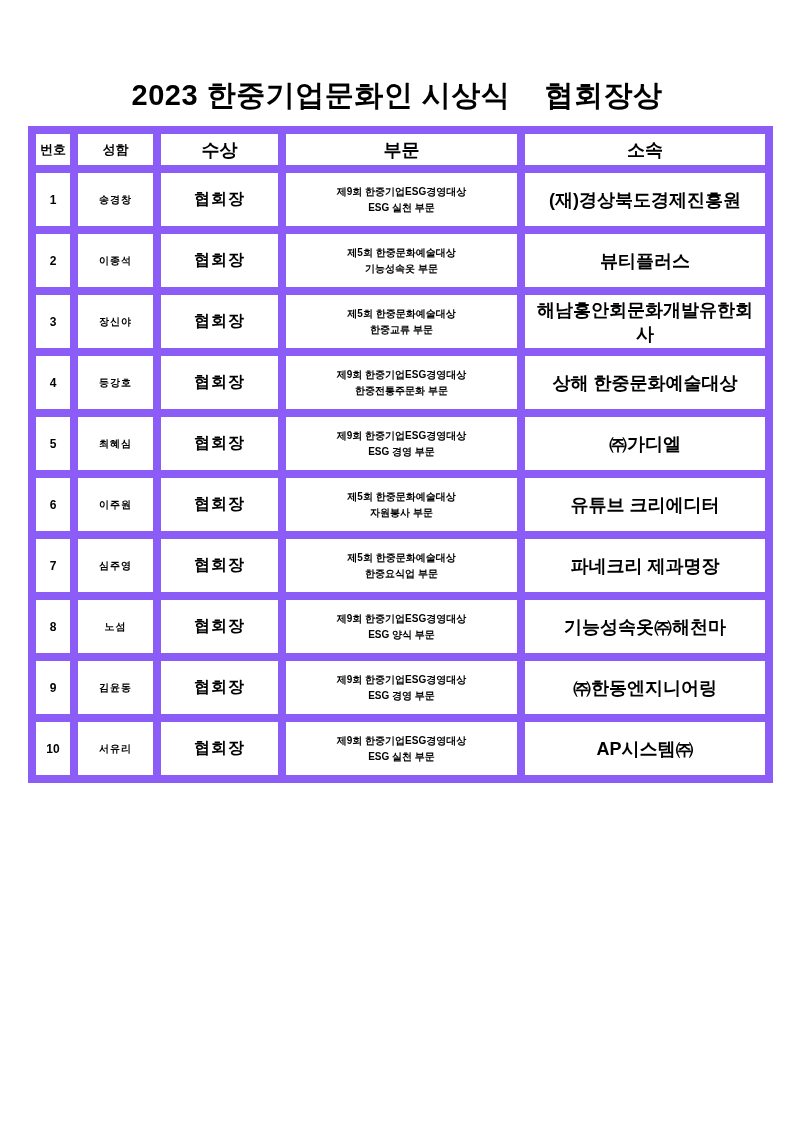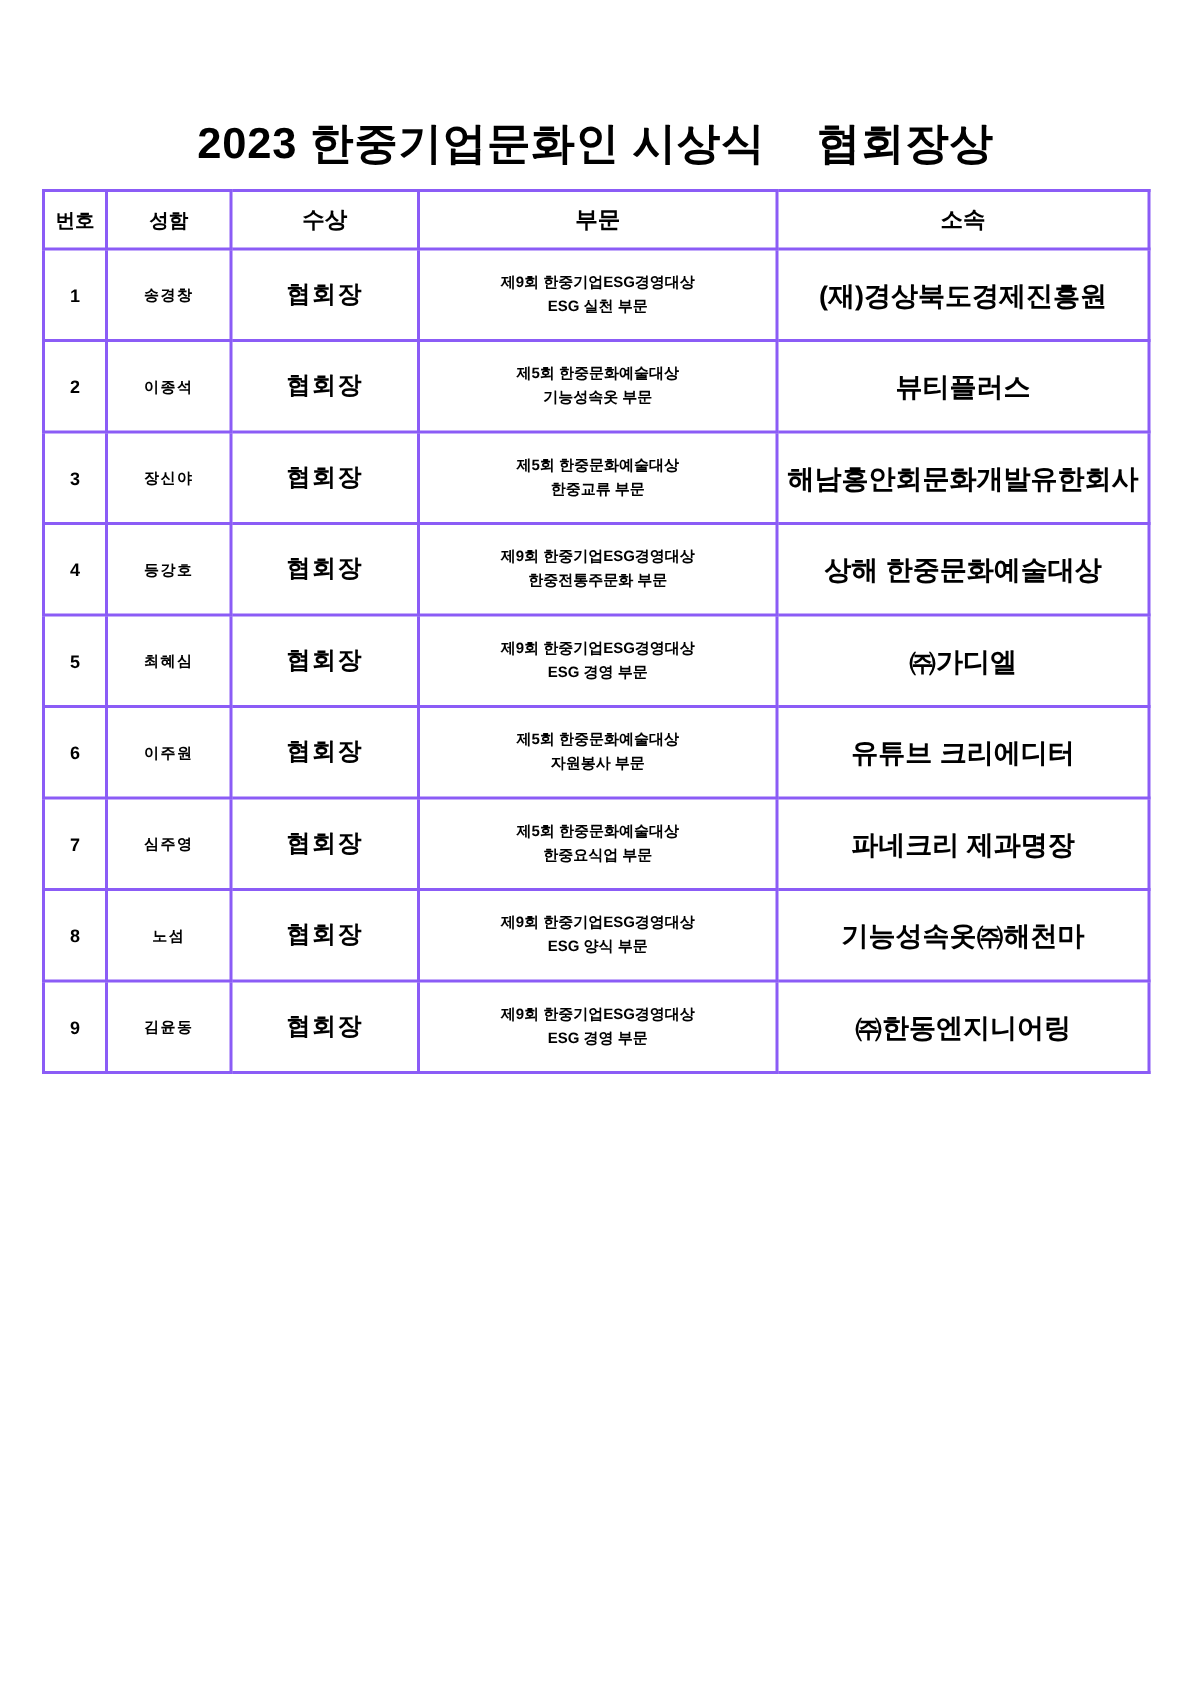--- a/index.html
+++ b/index.html
@@ -32,33 +32,33 @@
   table.awards {
     position: absolute;
     left: 28px;
     top: 126px;
     width: 737px;
     border-collapse: collapse;
     table-layout: fixed;
   }
   table.awards th,
   table.awards td {
-    border: 2px solid #8b5cf6;
+    border: 8px solid #8b5cf6;
     text-align: center;
     vertical-align: middle;
     padding: 0 4px;
     font-weight: 700;
     color: #000000;
     overflow: hidden;
   }
   thead tr { height: 39px; }
   tbody tr { height: 61px; }
 
   th.th-small { font-size: 13px; }
-  th.th-large { font-size: 15px; }
+  th.th-large { font-size: 18px; }
 
   td.td-no       { font-size: 12px; }
   td.td-name     { font-size: 10px; letter-spacing: 1px; }
   td.td-award    { font-size: 16px; letter-spacing: 1px; }
   td.td-category { font-size: 10px; line-height: 1.6; }
   td.td-aff      { font-size: 18px; }
 
   td.td-category .cat-line { display: block; }
 </style>
 </head>
@@ -169,16 +169,26 @@
       <tr>
         <td class="td-no">9</td>
         <td class="td-name">김윤동</td>
         <td class="td-award">협회장</td>
         <td class="td-category">
           <span class="cat-line">제9회 한중기업ESG경영대상</span>
           <span class="cat-line">ESG 경영 부문</span>
         </td>
         <td class="td-aff">㈜한동엔지니어링</td>
       </tr>
+      <tr>
+        <td class="td-no">10</td>
+        <td class="td-name">서유리</td>
+        <td class="td-award">협회장</td>
+        <td class="td-category">
+          <span class="cat-line">제9회 한중기업ESG경영대상</span>
+          <span class="cat-line">ESG 실천 부문</span>
+        </td>
+        <td class="td-aff">AP시스템㈜</td>
+      </tr>
     </tbody>
   </table>
 
 </div>
 
 </body></html>

